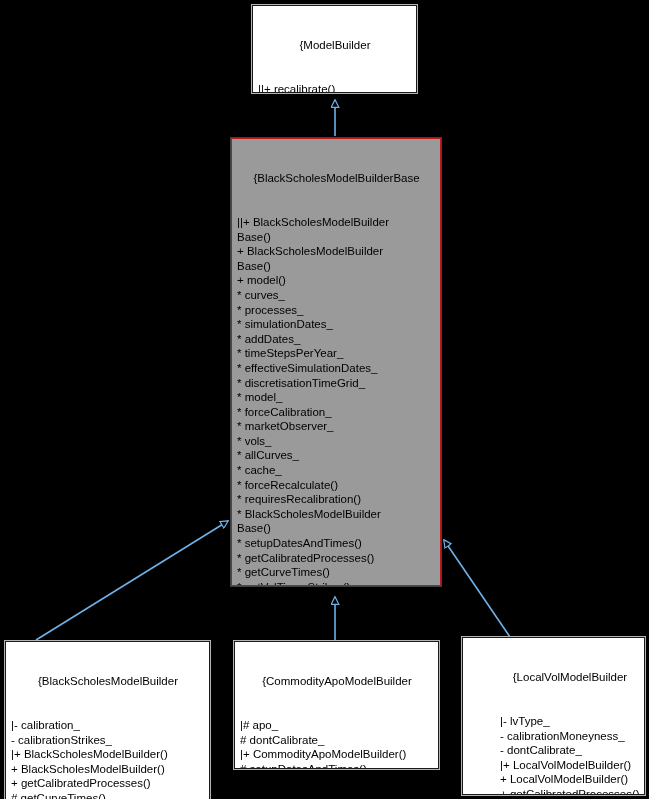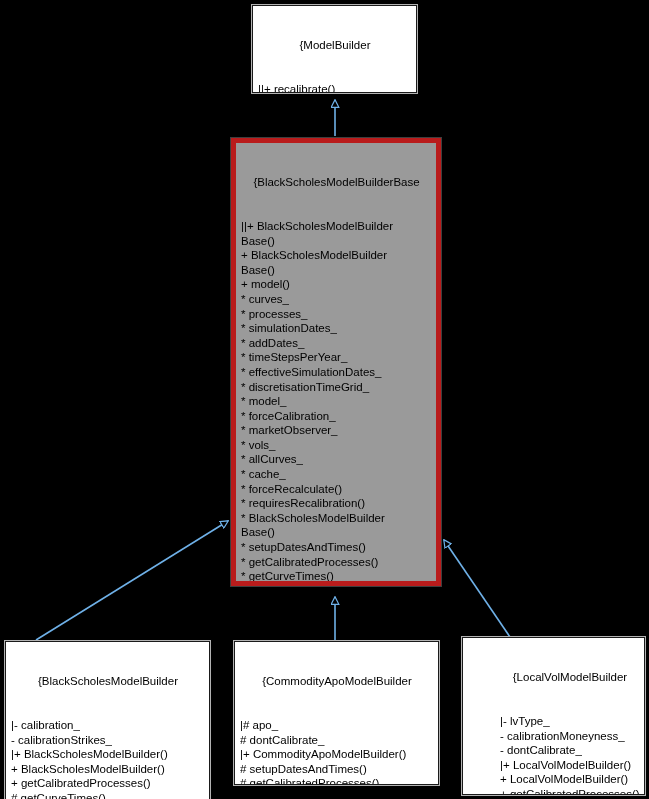--- a/index.html
+++ b/index.html
@@ -23,21 +23,21 @@
     background: #ffffff;
     color: #000000;
     font-size: 11.5px;
     line-height: 14.6px;
     padding: 3px 4px 3px 5px;
     white-space: pre-wrap;
     overflow: hidden;
   }
   .node.filled {
     background: #9a9a9a;
-    border: 5px solid #b91c1c;
+    border: 1px solid #b91c1c;
     outline: 1px solid #3f3f3f;
   }
   .node .title {
     display: block;
     text-align: center;
   }
   .node .body {
     display: block;
     text-align: left;
   }
@@ -116,21 +116,21 @@
     <span class="body">|- calibration_
 - calibrationStrikes_
 |+ BlackScholesModelBuilder()
 + BlackScholesModelBuilder()
 + getCalibratedProcesses()
 # getCurveTimes()
 # getVolTimesStrikes()</span>
     
   </div>
 
-  <div class="node" style="left:234px; top:641px; width:205px; height:144px;">
+  <div class="node" style="left:234px; top:641px; width:205px; height:128px;">
     <span class="title">{CommodityApoModelBuilder</span>
     <span class="body">|# apo_
 # dontCalibrate_
 |+ CommodityApoModelBuilder()
 # setupDatesAndTimes()
 # getCalibratedProcesses()
 # getCurveTimes()
 # getVolTimesStrikes()</span>
     
   </div>

